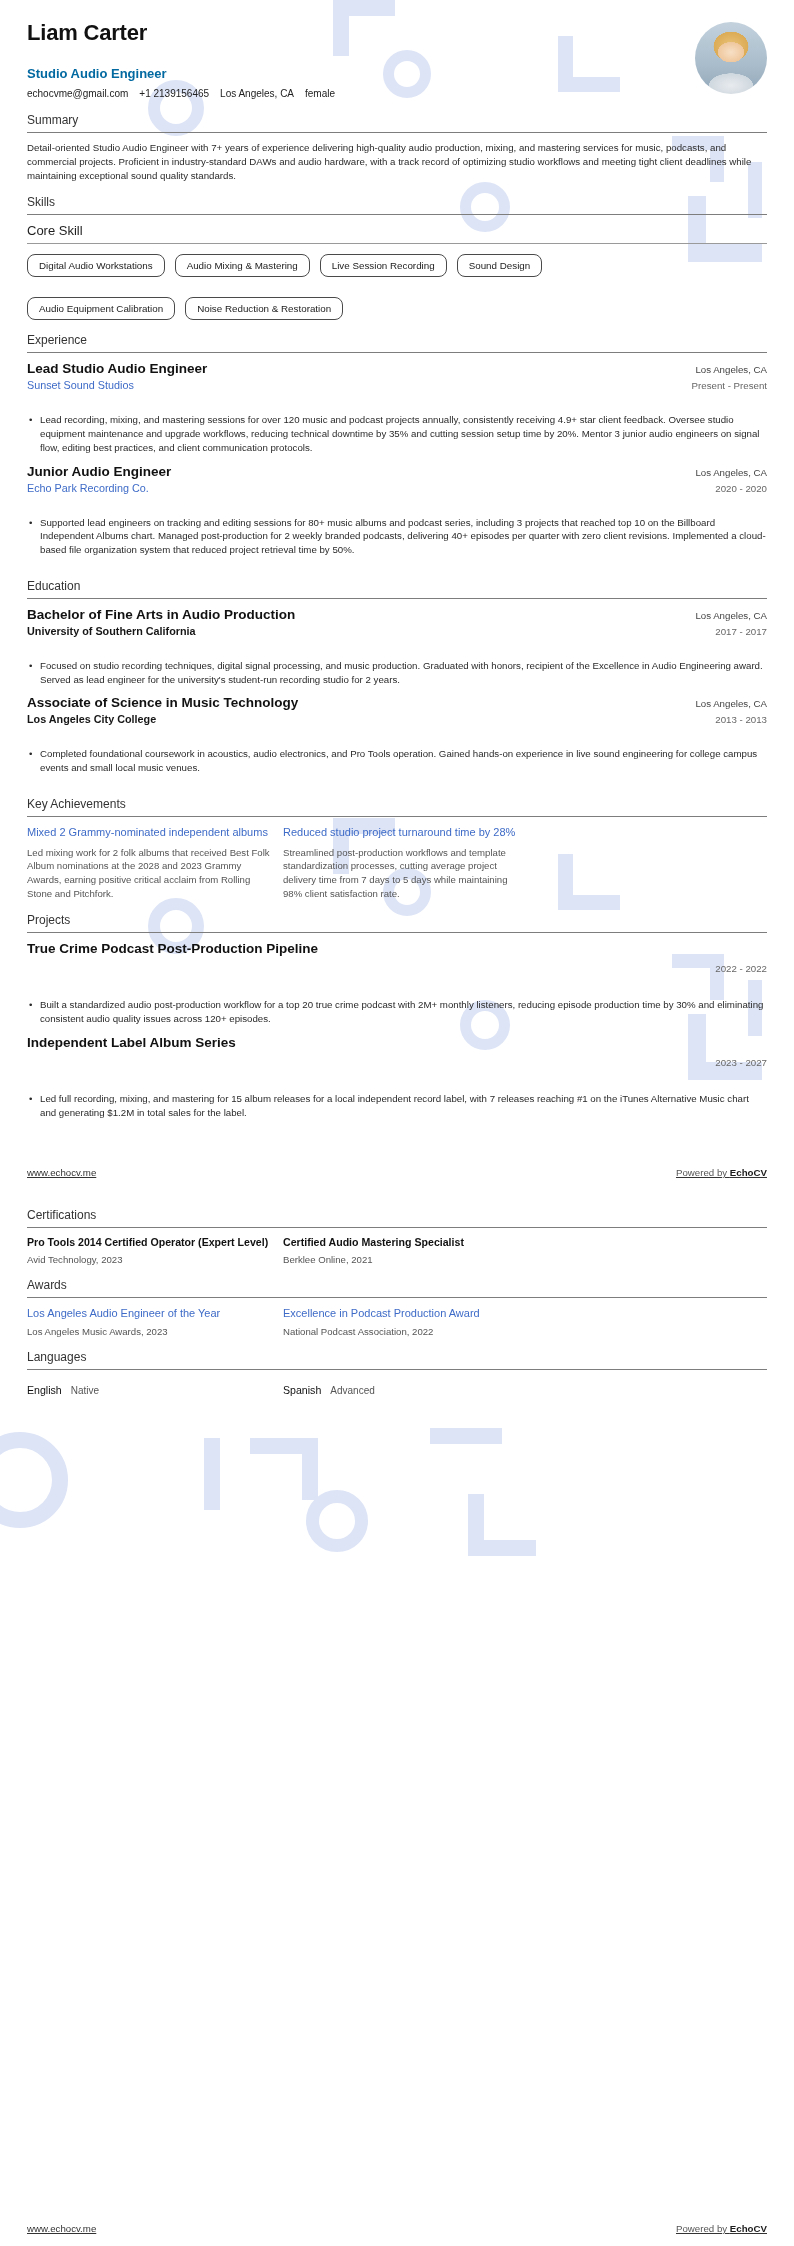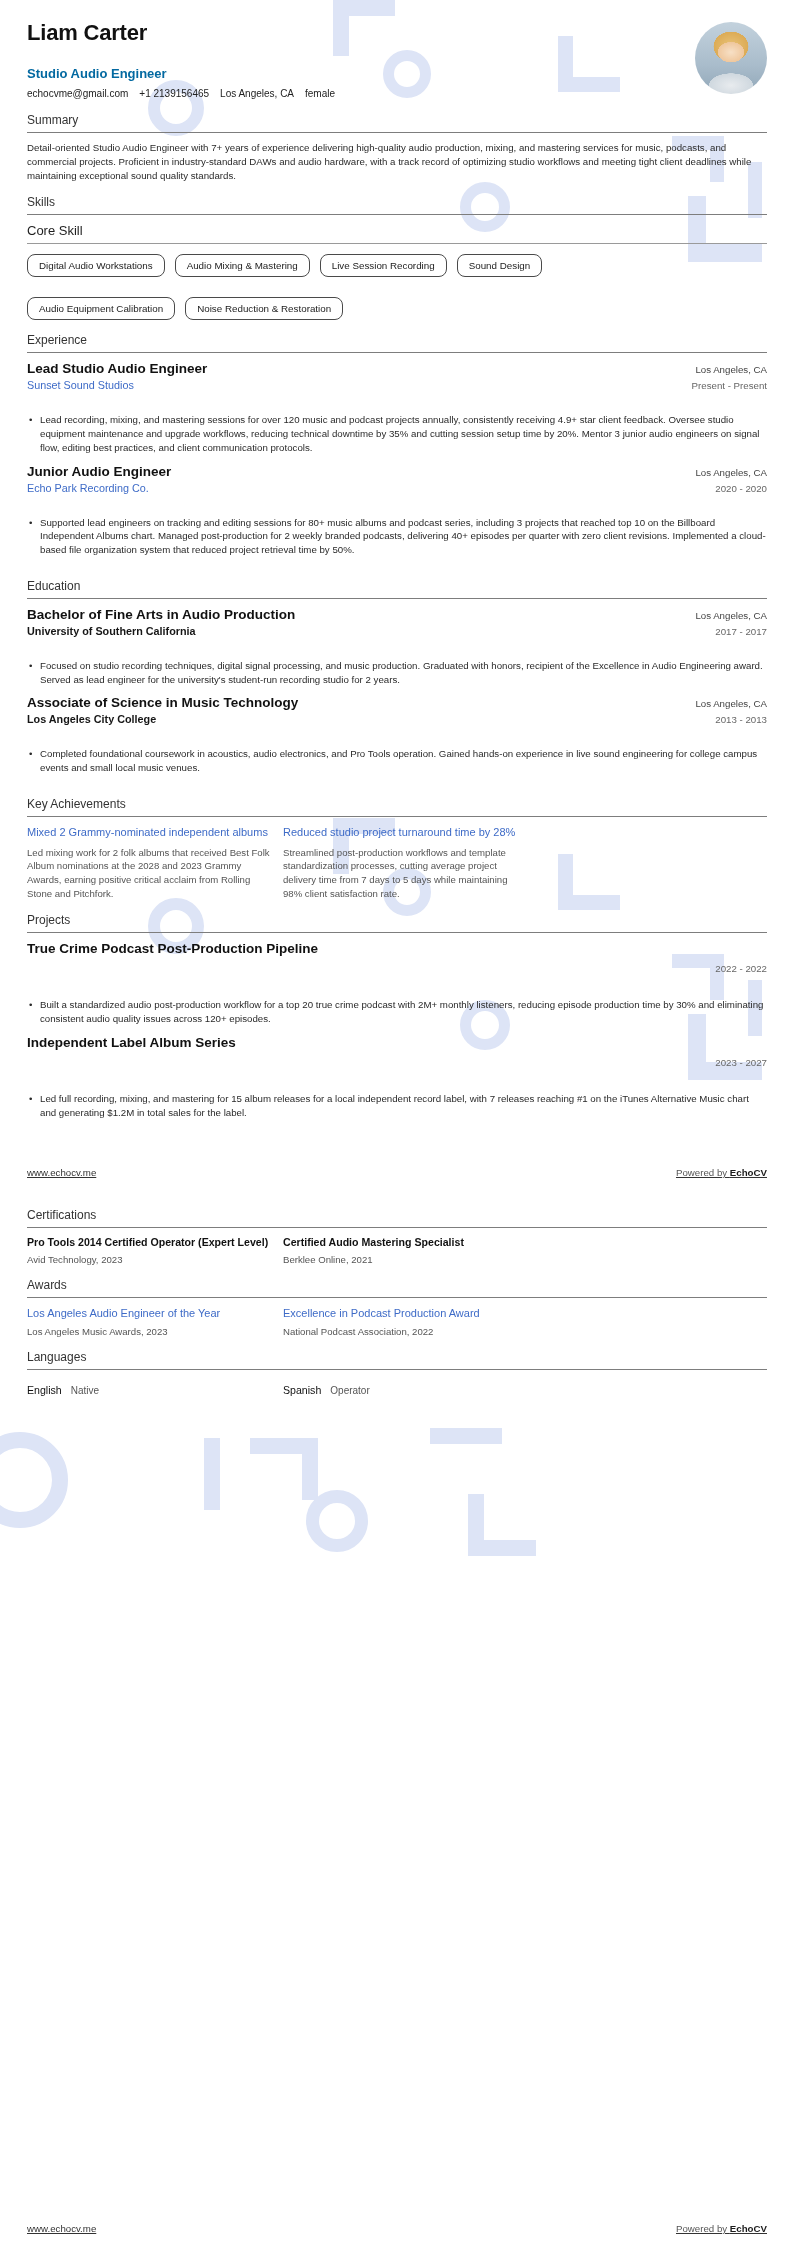--- a/index.html
+++ b/index.html
@@ -276,21 +276,21 @@
 
     <section>
       <h2 class="sec-h">Languages</h2>
       <div class="grid-2">
         <div class="lang-row">
           <span class="lang-name">English</span>
           <span class="lang-level">Native</span>
         </div>
         <div class="lang-row">
           <span class="lang-name">Spanish</span>
-          <span class="lang-level">Operator</span>
+          <span class="lang-level">Advanced</span>
         </div>
       </div>
     </section>
 
     <div class="doc-footer footer-bottom">
       <span class="site-link">www.echocv.me</span>
       <span class="powered"><span>Powered by </span><span class="brand">EchoCV</span></span>
     </div>
 
   </div>

